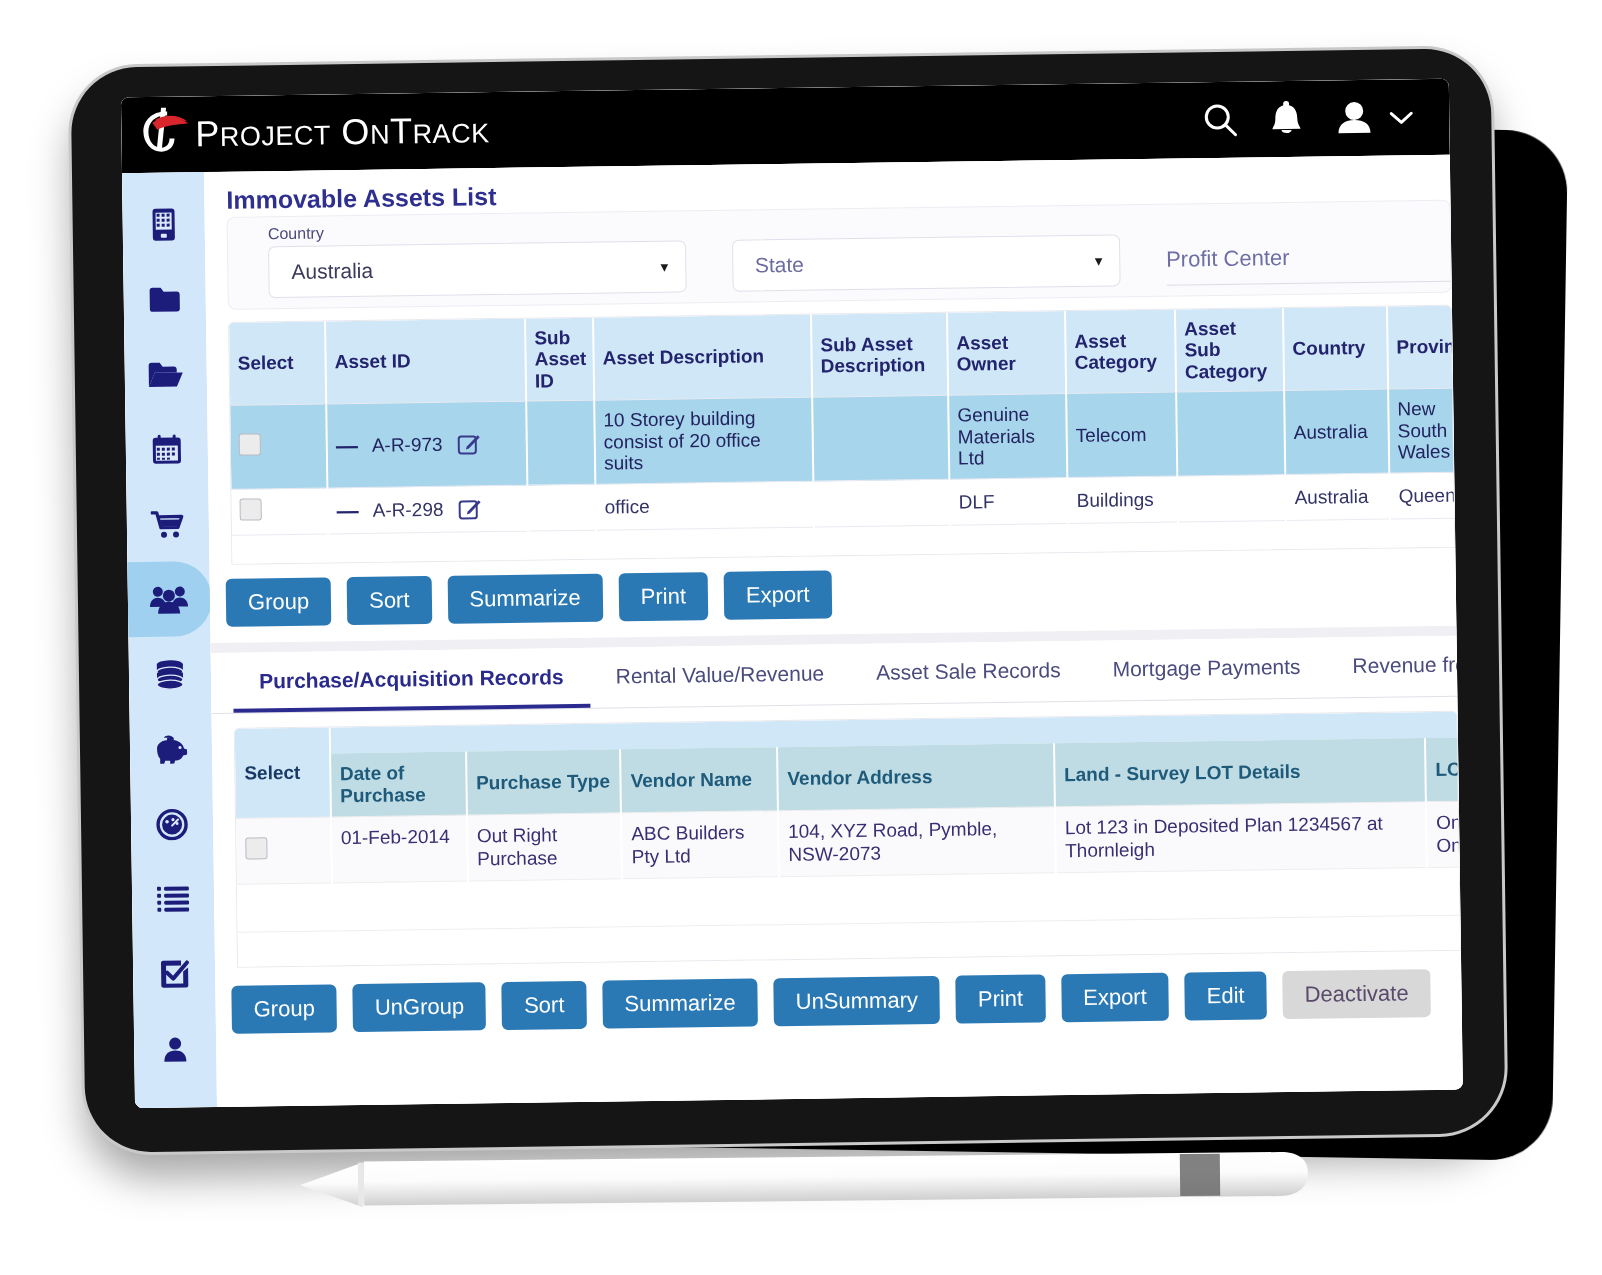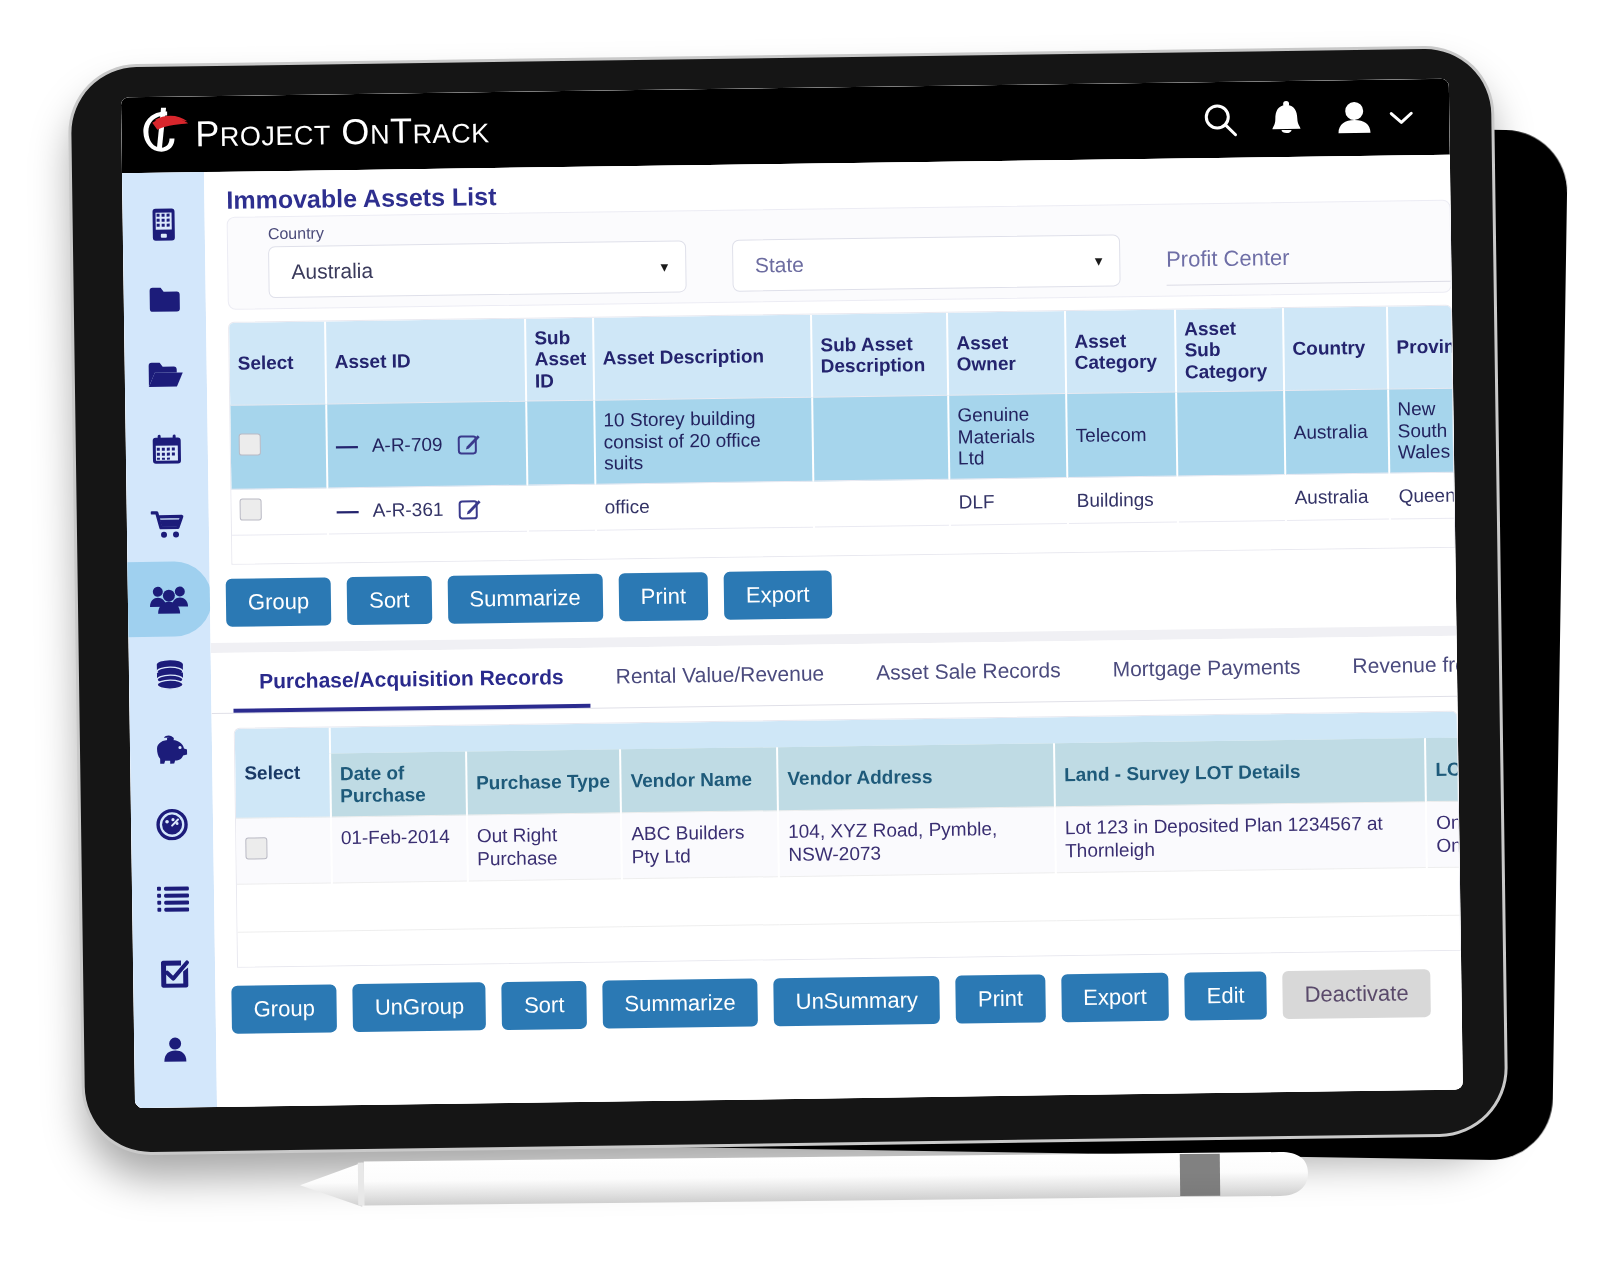--- a/index.html
+++ b/index.html
@@ -429,21 +429,21 @@
                     <th>Province</th>
 
                   </tr>
                 </thead>
                 <tbody>
                   <tr class="sel">
                     <td><span class="chk"></span></td>
                     <td>
                       <span class="id-cell">
                         <span class="dash">—</span>
-                        <span>A-R-709</span>
+                        <span>A-R-973</span>
                         <span class="edit-ico">
                           <svg width="24" height="24" viewBox="0 0 24 24">
                             <rect x="2" y="4" width="17" height="17" rx="2.5" fill="none" stroke="#3a3a8c" stroke-width="2"></rect>
                             <path d="M10 14 L21 3 L23 5 L12 16 L9 17 Z" fill="#3a3a8c"></path>
                           </svg>
                         </span>
                       </span>
                     </td>
                     <td></td>
                     <td>10 Storey building consist of 20 office suits</td>
@@ -453,21 +453,21 @@
                     <td></td>
                     <td>Australia</td>
                     <td>New South Wales</td>
 
                   </tr>
                   <tr class="plain">
                     <td><span class="chk"></span></td>
                     <td>
                       <span class="id-cell">
                         <span class="dash">—</span>
-                        <span>A-R-361</span>
+                        <span>A-R-298</span>
                         <span class="edit-ico">
                           <svg width="24" height="24" viewBox="0 0 24 24">
                             <rect x="2" y="4" width="17" height="17" rx="2.5" fill="none" stroke="#3a3a8c" stroke-width="2"></rect>
                             <path d="M10 14 L21 3 L23 5 L12 16 L9 17 Z" fill="#3a3a8c"></path>
                           </svg>
                         </span>
                       </span>
                     </td>
                     <td></td>
                     <td>office</td>

